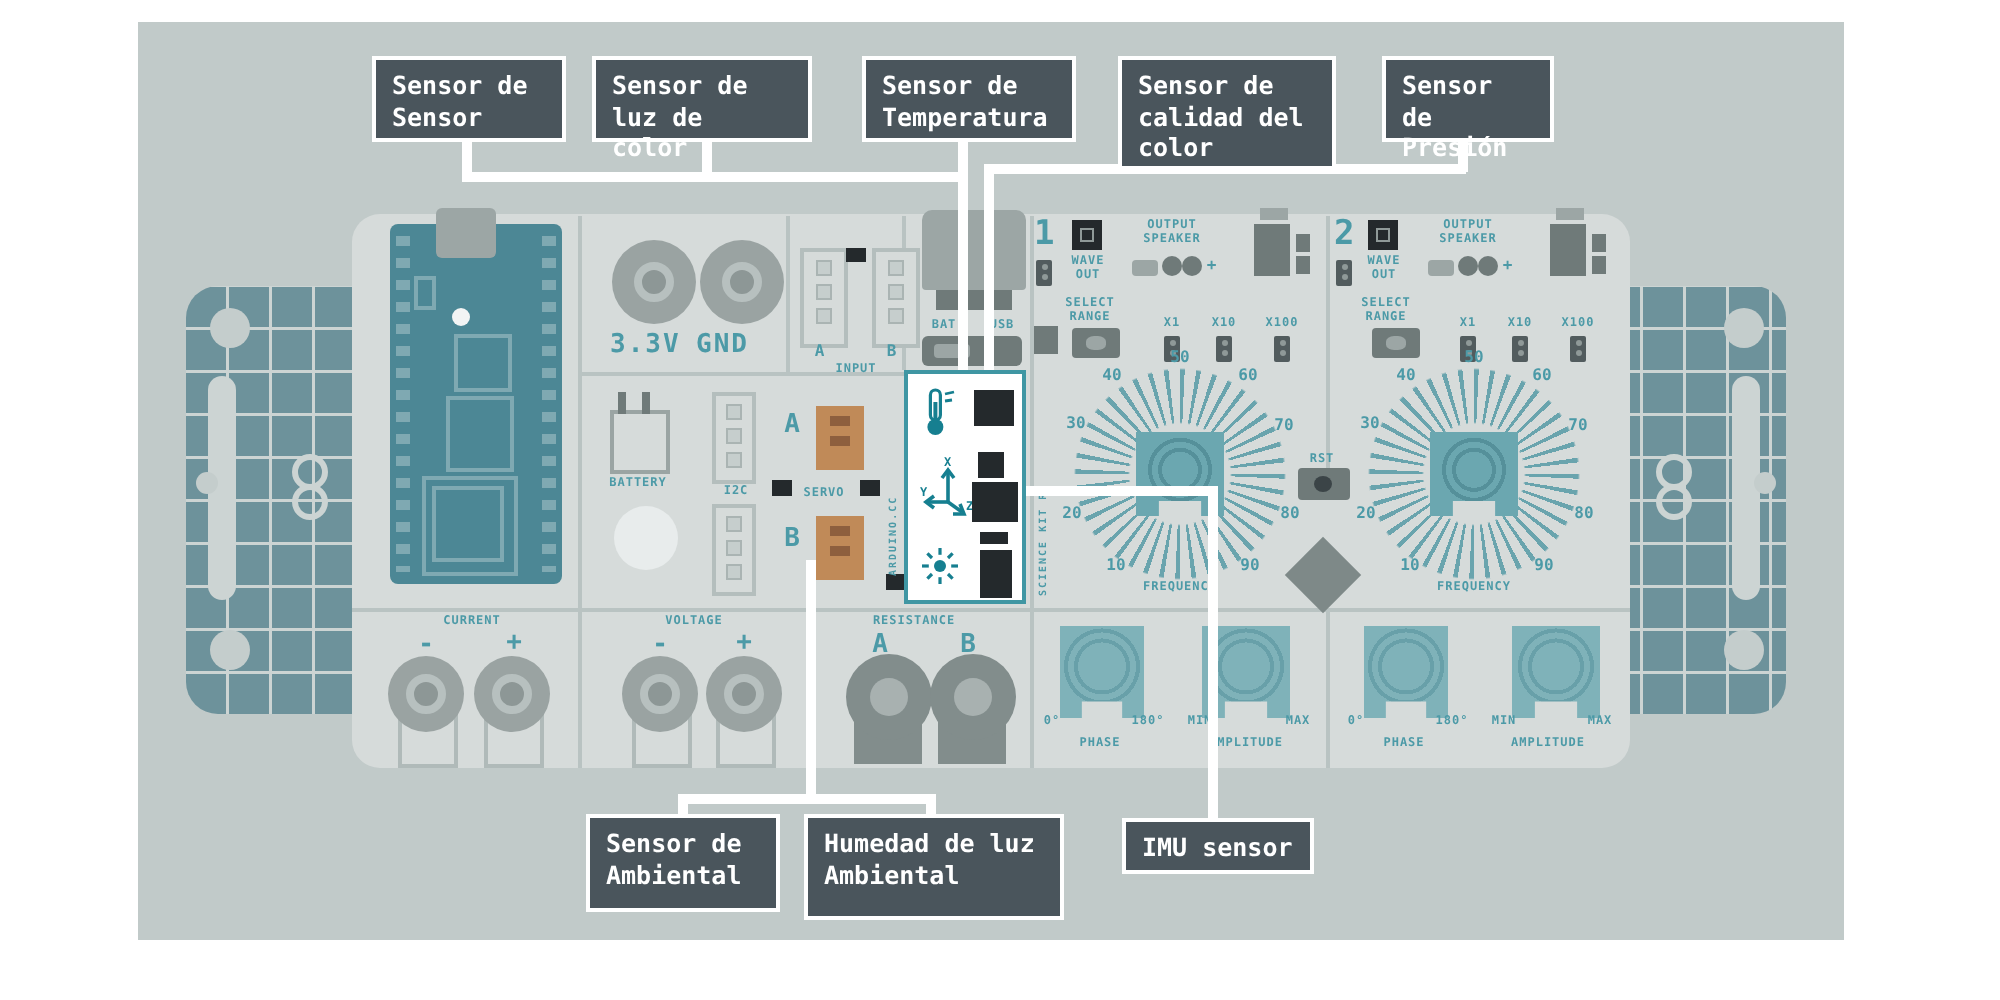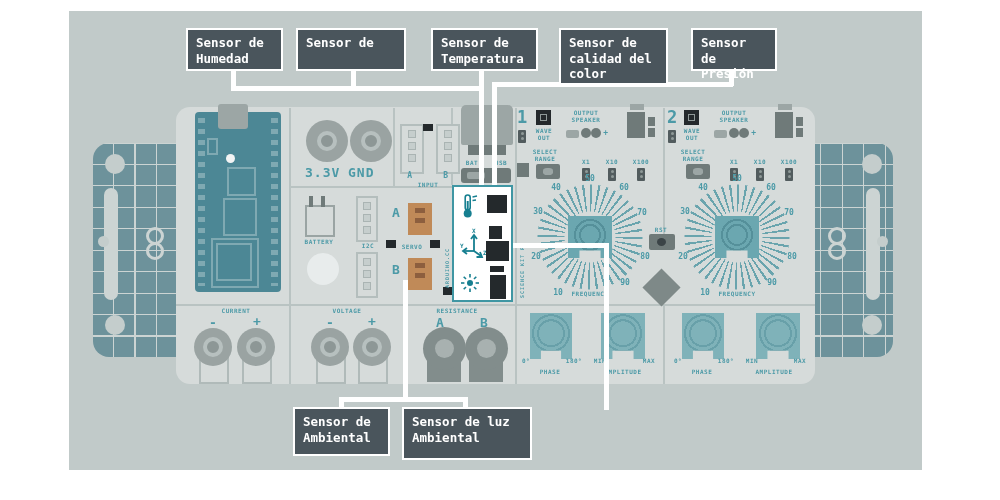--- a/index.html
+++ b/index.html
@@ -45,21 +45,21 @@
   .dstem{background:#828d8c;}
   
   .dial{width:124px;height:124px;}
   .ticks{position:absolute;left:4px;top:4px;width:116px;height:116px;border-radius:50%;
     background:repeating-conic-gradient(rgba(86,154,165,.85) 0deg 2.6deg,transparent 2.6deg 9deg);
     -webkit-mask:radial-gradient(circle,transparent 0 25px,#000 26px 52px,transparent 53px);
             mask:radial-gradient(circle,transparent 0 25px,#000 26px 52px,transparent 53px);}
   .fknob{position:absolute;left:40px;top:41px;width:44px;height:42px;
     background:radial-gradient(circle at 50% 45%,#6ba7b0 0 9px,#55909a 9px 11px,#6ba7b0 11px 14px,#55909a 14px 16px,#6ba7b0 16px);
     clip-path:polygon(0 0,100% 0,100% 100%,74% 100%,74% 82%,26% 82%,26% 100%,0 100%);}
-  .n10{left:30px;top:118px}.n20{left:8px;top:82px}.n30{left:10px;top:37px}.n40{left:28px;top:13px}
+  .n10{left:30px;top:108px}.n20{left:8px;top:82px}.n30{left:10px;top:37px}.n40{left:28px;top:13px}
   .n50{left:62px;top:4px}.n60{left:96px;top:13px}.n70{left:114px;top:38px}.n80{left:117px;top:82px}
   .n90{left:97px;top:108px}
   .knob{background:radial-gradient(circle at 50% 44%,#7fb2b9 0 12px,#68a0a9 12px 14px,#7fb2b9 14px 17px,#68a0a9 17px 19px,#7fb2b9 19px);
     clip-path:polygon(0 0,100% 0,100% 100%,74% 100%,74% 82%,26% 82%,26% 100%,0 100%);}
   
   .sensorbox{left:452px;top:185px;width:61px;height:117px;background:#fff;border:2px solid #3f96a3;box-sizing:border-box;}
   
   .cline{background:#fff;}
   .callout{background:#4a555c;border:2.5px solid #fff;color:#fff;font-weight:bold;
            font-size:12.5px;line-height:15.5px;padding:5px 8px;box-sizing:border-box;}
@@ -413,40 +413,44 @@
   <div class="abs cline" style="left:492px;top:82px;width:4.5px;height:103px"></div>
   <div class="abs cline" style="left:403px;top:280px;width:4.5px;height:121px"></div>
   <div class="abs cline" style="left:339px;top:397px;width:129px;height:4.5px"></div>
   <div class="abs cline" style="left:339px;top:397px;width:4.5px;height:11px"></div>
   <div class="abs cline" style="left:463px;top:397px;width:4.5px;height:11px"></div>
   <div class="abs cline" style="left:513px;top:243px;width:95px;height:4.5px"></div>
   <div class="abs cline" style="left:604px;top:243px;width:4.5px;height:167px"></div>
 
   <div class="abs callout" style="left:186px;top:28px;width:97px;height:43px">
     <div>Sensor de</div>
-    <div>Humedad</div>
+    <div>Sensor</div>
   </div>
   <div class="abs callout" style="left:296px;top:28px;width:110px;height:43px">
     <div>Sensor de</div>
+    <div>luz de color</div>
   </div>
   <div class="abs callout" style="left:431px;top:28px;width:107px;height:43px">
     <div>Sensor de</div>
     <div>Temperatura</div>
   </div>
   <div class="abs callout" style="left:559px;top:28px;width:109px;height:57px">
     <div>Sensor de</div>
     <div>calidad del</div>
     <div>color</div>
   </div>
   <div class="abs callout" style="left:691px;top:28px;width:86px;height:43px">
     <div>Sensor de</div>
     <div>Presión</div>
   </div>
   <div class="abs callout" style="left:293px;top:407px;width:97px;height:49px">
     <div>Sensor de</div>
     <div>Ambiental</div>
   </div>
   <div class="abs callout" style="left:402px;top:407px;width:130px;height:53px">
-    <div>Sensor de luz</div>
+    <div>Humedad de luz</div>
     <div>Ambiental</div>
   </div>
+  <div class="abs callout" style="left:561px;top:409px;width:96px;height:28px">
+    <div>IMU sensor</div>
+  </div>
 
 </div>
 
 </body></html>

